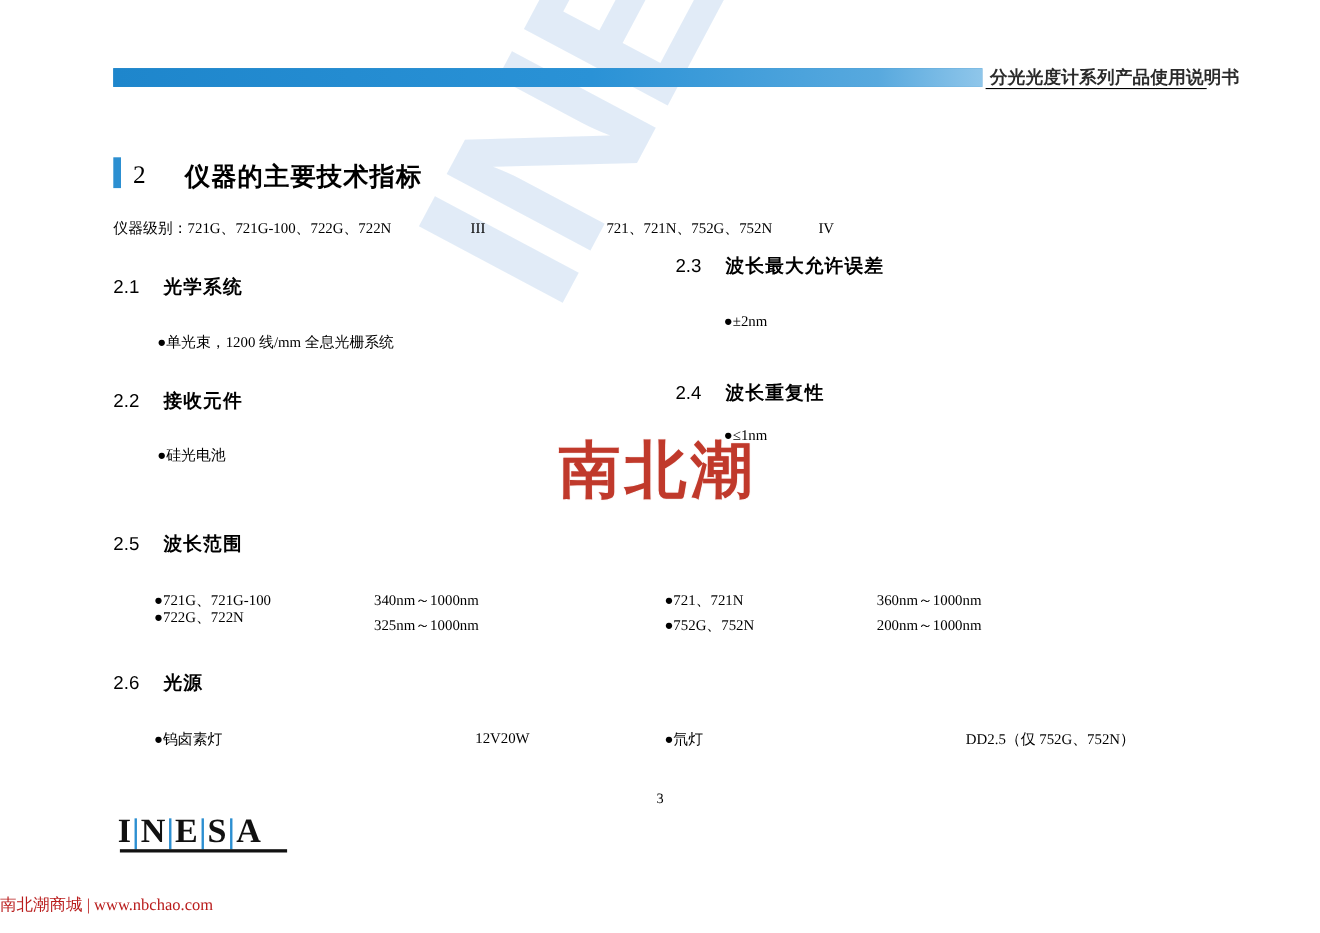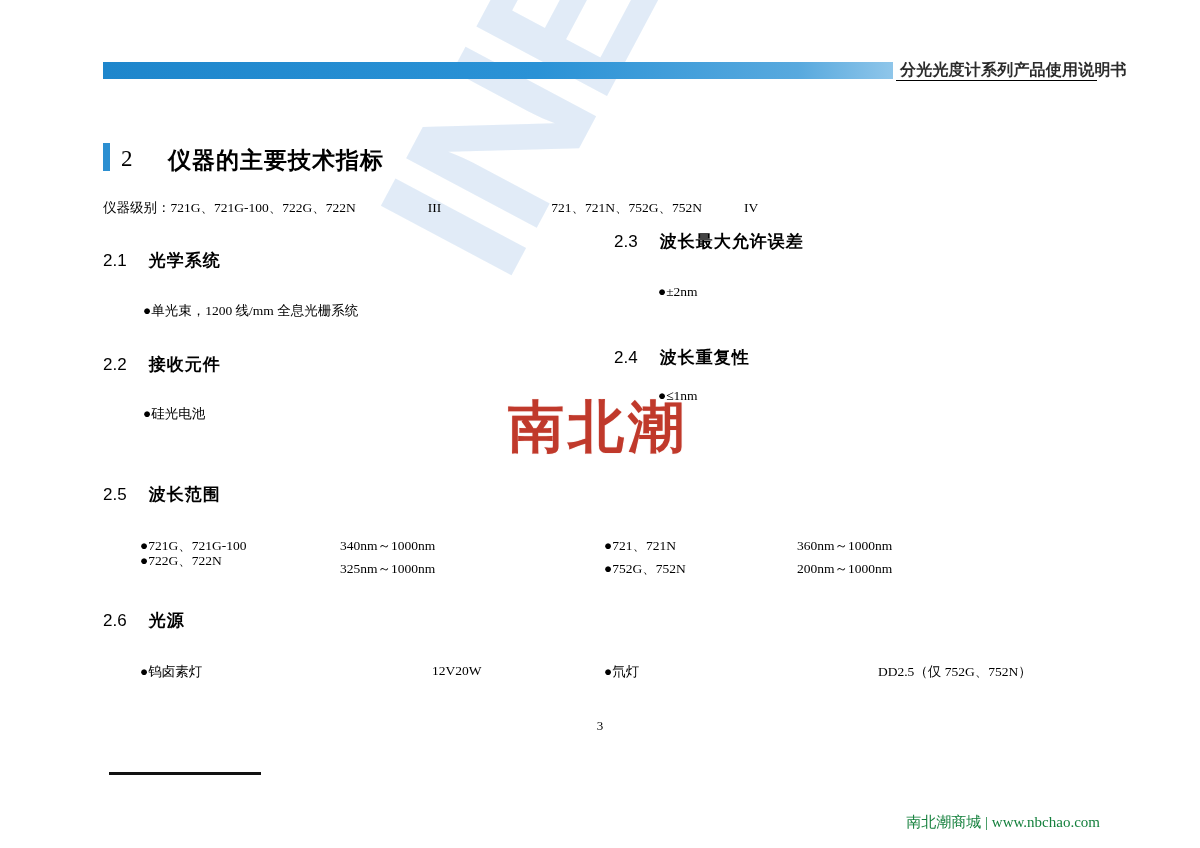--- a/index.html
+++ b/index.html
@@ -113,22 +113,22 @@
     white-space:nowrap;
   }
   .logo .sep {
     color:#2c8fd1; font-weight:bold; font-size:31px;
   }
   .logo-underline {
     position:absolute; left:109px; top:772px; width:152px; height:3px;
     background:#111;
   }
   .footer-note {
-    position:absolute; left:0; top:813px; width:1100px; text-align:right;
-    font-size:15px; color:#15803d; font-family:"Liberation Serif", serif;
+    position:absolute; left:0; top:813px; width:1100px; text-align:left;
+    font-size:15px; color:#b91c1c; font-family:"Liberation Serif", serif;
   }
 </style>
 </head>
 <body>
 
 <div class="page">
 
   <div class="wm">
     <div class="wm-text">INESA</div>
     <div class="wm-cn">南北潮</div>
@@ -185,17 +185,18 @@
   <div class="sec" style="left:103px; top:609px;">
     <span class="n">2.6</span><span class="t">光源</span>
   </div>
   <div class="cell" style="left:140px; top:663px;">●钨卤素灯</div>
   <div class="cell" style="left:432px; top:663px;">12V20W</div>
   <div class="cell" style="left:604px; top:663px;">●氘灯</div>
   <div class="cell" style="left:838px; top:663px;margin-left:40px;">DD2.5（仅 752G、752N）</div>
 
   <div class="page-num">3</div>
 
+  <div class="logo"><span>I</span><span class="sep">|</span><span>N</span><span class="sep">|</span><span>E</span><span class="sep">|</span><span>S</span><span class="sep">|</span><span>A</span></div>
   <div class="logo-underline"></div>
 
   <div class="footer-note">南北潮商城 | www.nbchao.com</div>
 
 </div>
 
 </body></html>

